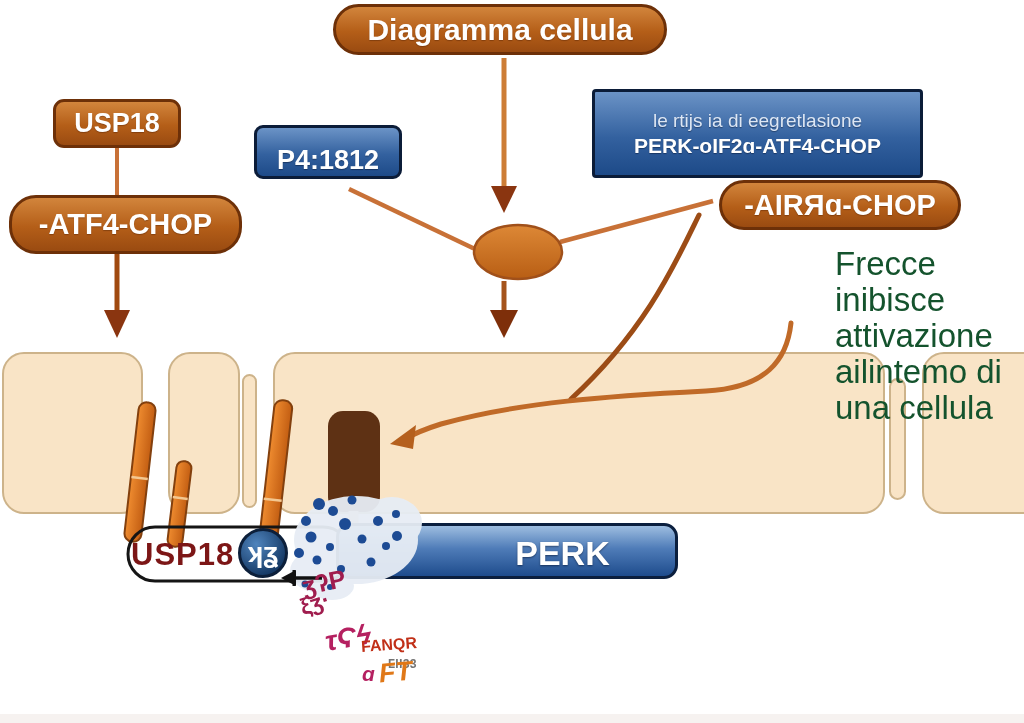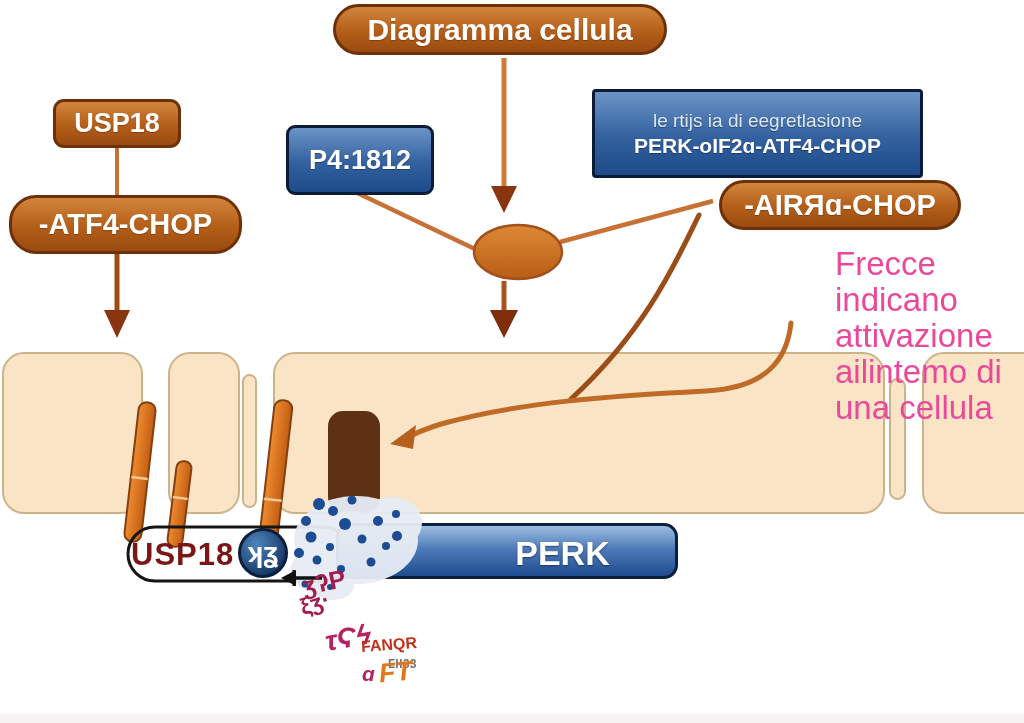--- a/index.html
+++ b/index.html
@@ -12,21 +12,21 @@
     border:3px solid #6d3008;color:#ffffff;font-weight:bold;
     display:flex;align-items:center;justify-content:center;
     box-sizing:border-box;text-shadow:0 1px 1px rgba(60,20,0,.35);
   }
   .box-blue{
     background:linear-gradient(180deg,#6b93c6 0%,#33619f 55%,#1d4a88 100%);
     border:3px solid #0b1c38;color:#ffffff;font-weight:bold;
     display:flex;align-items:center;justify-content:center;flex-direction:column;
     box-sizing:border-box;text-shadow:0 1px 1px rgba(0,10,30,.4);
   }
-  .blk{color:#ec4899;}
+  .blk{color:#14532d;}
   svg{position:absolute;left:0;top:0;}
   .mem{
     position:absolute;top:352px;height:162px;background:#f9e4c6;
     border:2px solid #cdb38a;border-radius:22px;box-sizing:border-box;
   }
   .mem-pill{position:absolute;background:#f9e4c6;border:2px solid #cdb38a;
     border-radius:10px;box-sizing:border-box;}
   .scribble{position:absolute;font-weight:bold;white-space:nowrap;}
 </style>
 </head>
@@ -144,36 +144,36 @@
   </div>
 
   <div class="abs pill-orange" style="left:53px;top:99px;width:128px;height:49px;border-radius:11px;font-size:27px;">
     <span>USP18</span>
   </div>
 
   <div class="abs pill-orange" style="left:9px;top:195px;width:233px;height:59px;border-radius:27px;font-size:29px;">
     <span>-ATF4-CHOP</span>
   </div>
 
-  <div class="abs box-blue" style="left:286px;top:125px;width:148px;height:70px;border-radius:9px;font-size:27px;">
+  <div class="abs box-blue" style="left:254px;top:125px;width:148px;height:54px;border-radius:9px;font-size:27px;justify-content:flex-end;">
     <span>P4:1812</span>
   </div>
 
   <div class="abs box-blue" style="left:592px;top:89px;width:331px;height:89px;border-radius:4px;">
     <div style="font-size:19px;font-weight:normal;color:#dde7f5;">le rtijs ia di eegretlasione</div>
     <div style="font-size:21px;margin-top:2px;">PERK-oIF2ɑ-ATF4-CHOP</div>
   </div>
 
   <div class="abs pill-orange" style="left:719px;top:180px;width:242px;height:50px;border-radius:26px;font-size:29px;">
     <span>-AIRЯɑ-CHOP</span>
   </div>
 
   <div class="abs blk" style="left:835px;top:246px;width:186px;font-size:33px;line-height:36px;">
     <div>Frecce</div>
-    <div>indicano</div>
+    <div>inibisce</div>
     <div>attivazione</div>
     <div>ailintemo di</div>
     <div>una cellula</div>
   </div>
 
   <div class="abs" style="left:131px;top:537px;font-size:31px;font-weight:bold;color:#7c1616;letter-spacing:1px;">USP18</div>
 
   <div class="abs" style="left:238px;top:528px;width:50px;height:50px;border-radius:50%;
               background:radial-gradient(circle at 35% 30%,#4f84bd,#163a66 75%);
               border:3px solid #0c1f3a;box-sizing:border-box;

